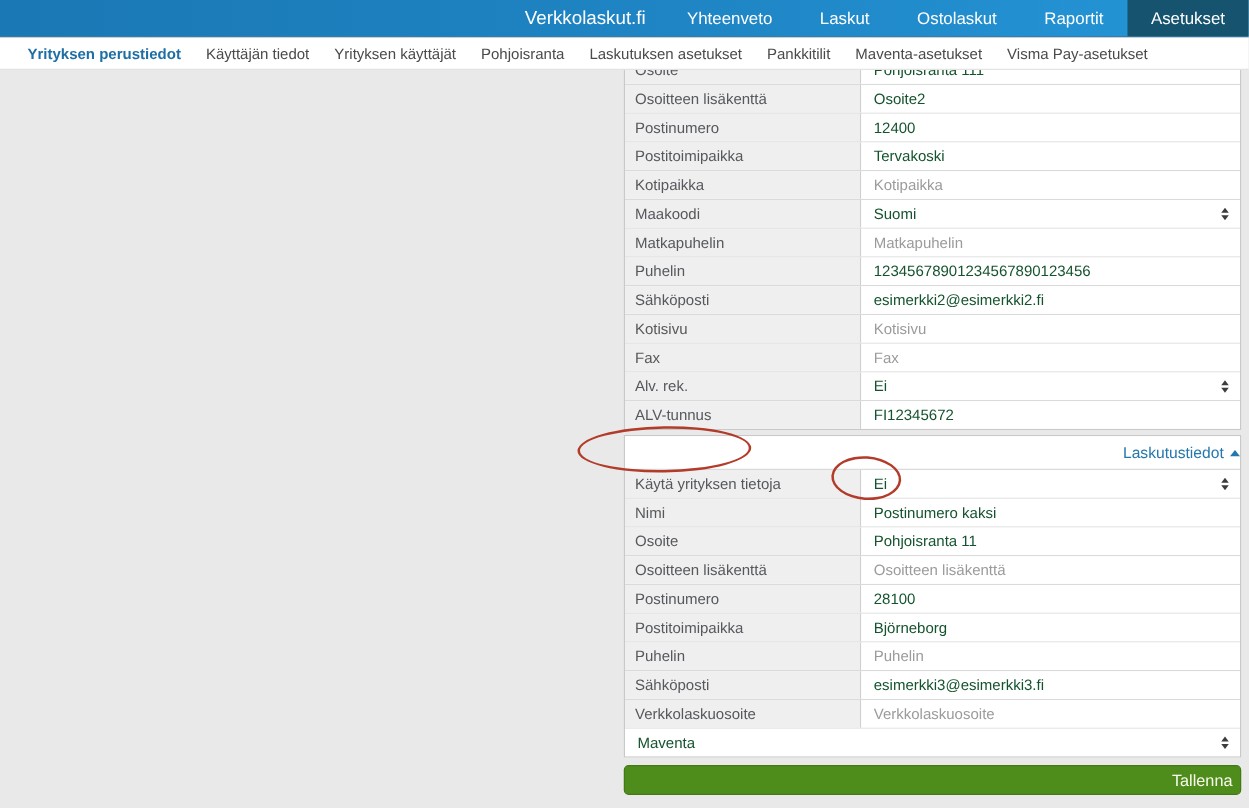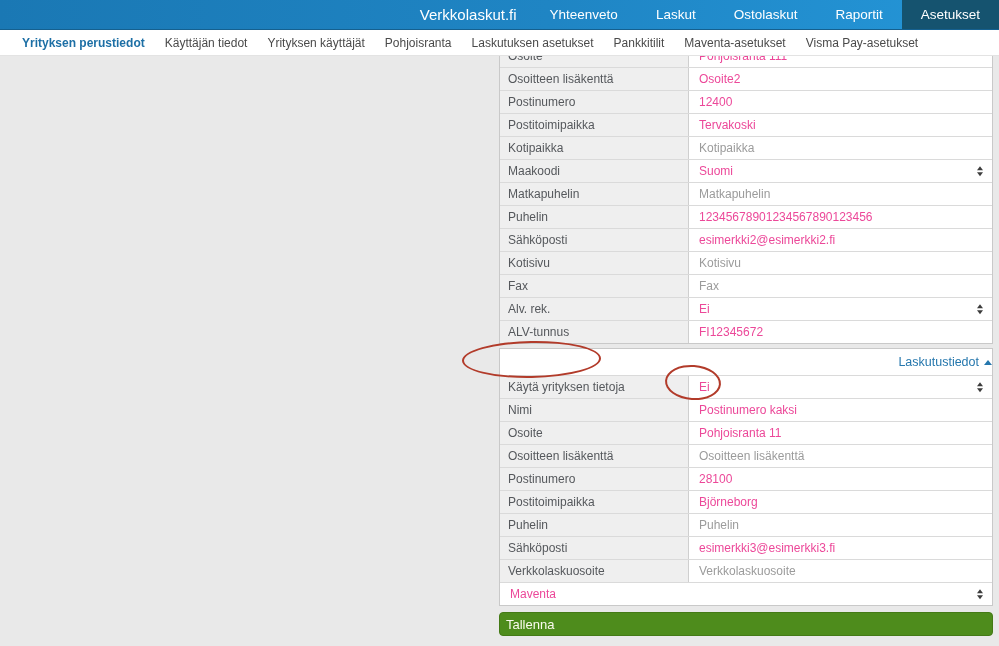--- a/index.html
+++ b/index.html
@@ -31,21 +31,21 @@
   .ftable { background:#fff; border:1px solid #c9c9c9; box-sizing:border-box; }
   .frow { display:flex; height:22px; border-bottom:1px solid #dadada; }
   .frow:last-child { border-bottom:none;justify-content:space-between; }
   .cell-label {
     flex:none; width:180px; padding-left:8px; background:#efefef;
     border-right:1px solid #cfcfcf; font-size:12px; color:#55585c;
     line-height:22px; white-space:nowrap; overflow:hidden;
   }
   .cell-value {
     flex:1; position:relative; padding-left:10px; font-size:12px;
-    line-height:22px; color:#ec4899; white-space:nowrap; overflow:hidden;
+    line-height:22px; color:#14532d; white-space:nowrap; overflow:hidden;
     background:#fff; cursor:text;
   }
   .cell-value.is-select { cursor:pointer; }
   .cell-value.placeholder { color:#9b9b9b; }
   .caret { position:absolute; right:9px; top:50%; transform:translateY(-50%); }
   .tri-up   { width:0; height:0; border-left:3.5px solid transparent; border-right:3.5px solid transparent; border-bottom:4px solid #3c3c3c; margin-bottom:1.5px; }
   .tri-down { width:0; height:0; border-left:3.5px solid transparent; border-right:3.5px solid transparent; border-top:4px solid #3c3c3c; }
   .tgap { height:4px; }
   .section-row {
     height:26px; line-height:26px; padding-left:8px; background:#fff;
@@ -53,21 +53,21 @@
   }
   .sec-caret {
     display:inline-block; width:0; height:0; margin-left:5px; margin-bottom:1px;
     border-left:4px solid transparent; border-right:4px solid transparent;
     border-bottom:5px solid #2577ad;
   }
   .save-btn {
     display:block; margin-top:6px; width:100%; height:24px; box-sizing:border-box;
     background:#4e8c1c; border:1px solid #447a16; border-radius:4px;
     color:#fbfbee; font-size:13px; font-family:"Liberation Sans", sans-serif;
-    text-align:left; cursor:pointer;
+    text-align:right; cursor:pointer;
   }
   
   .annot {
     position:absolute; border:2px solid #b23b2a; border-radius:50%;
     pointer-events:none; background:transparent;
   }
   .annot-1 { left:462px; top:285px; width:135px; height:33px; transform:rotate(-1deg); }
   .annot-2 { left:665px; top:309px; width:52px; height:31px; transform:rotate(4deg); }
 </style>
 </head>

